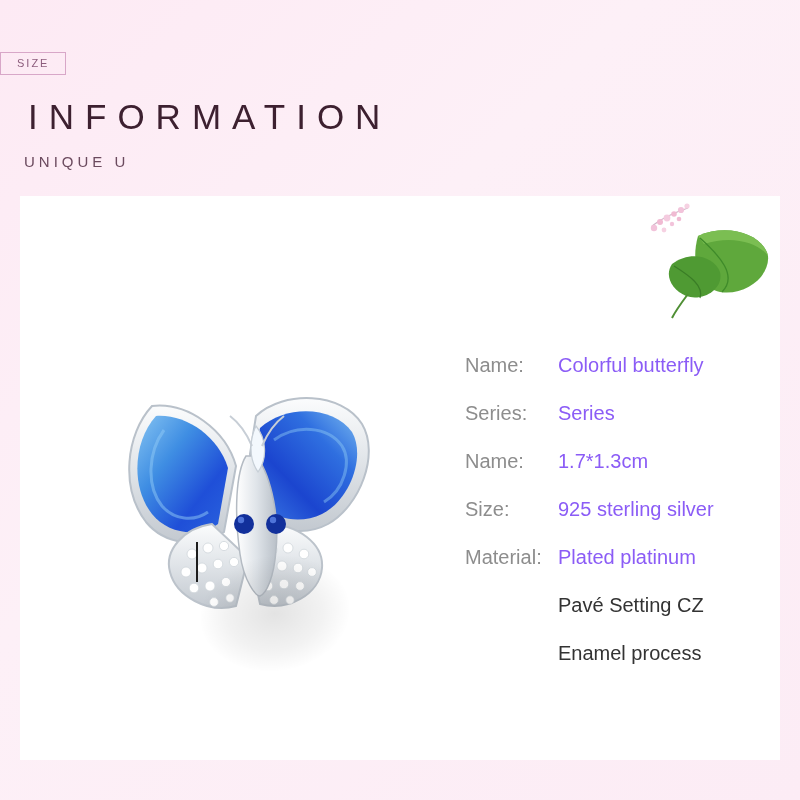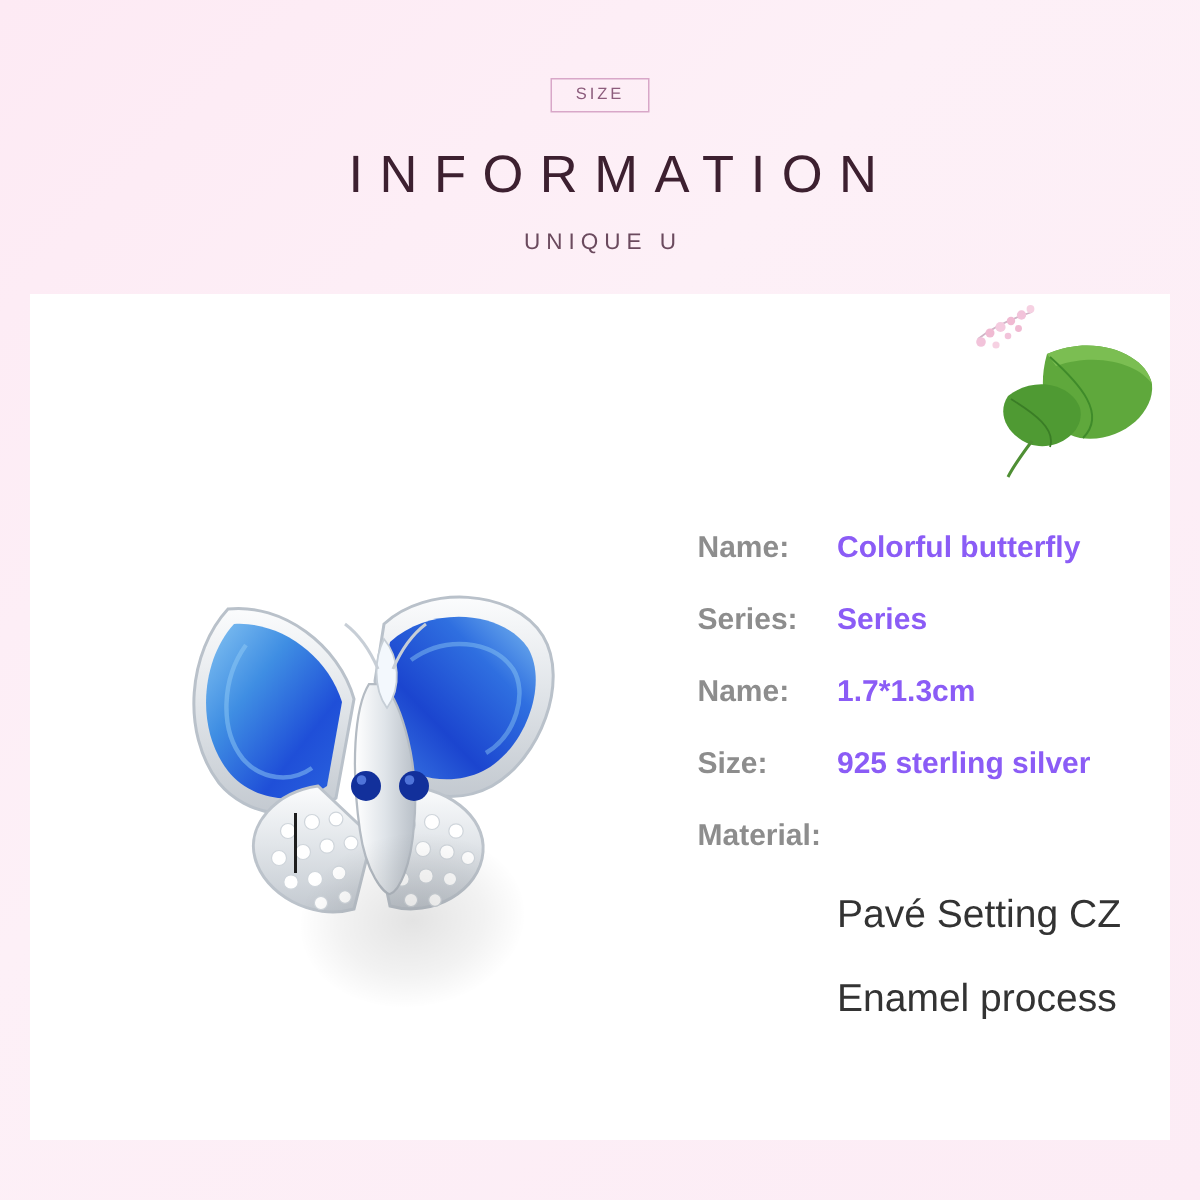--- a/index.html
+++ b/index.html
@@ -20,21 +20,20 @@
     background: linear-gradient(135deg, #fdeaf4 0%, #fdf0f7 40%, #fcecf5 100%);
   }
 
   
   .header {
     position: absolute;
     top: 0;
     left: 0;
     width: 800px;
     height: 196px;
-    text-align: center;
   }
   .size-tag {
     display: inline-block;
     margin-top: 52px;
     padding: 4px 16px 5px 16px;
     border: 1px solid #d8a7c8;
     color: #8c5c7c;
     font-size: 11px;
     letter-spacing: 2px;
     background: transparent;
@@ -46,20 +45,21 @@
     letter-spacing: 11px;
     font-weight: 400;
     padding-left: 28px;
   }
   .sub-title {
     margin-top: 16px;
     color: #6b4a5e;
     font-size: 15px;
     letter-spacing: 4px;
     padding-left: 4px;
+    margin-left: 20px;
   }
 
   
   .panel {
     position: absolute;
     left: 20px;
     top: 196px;
     width: 760px;
     height: 564px;
     background: #ffffff;
@@ -125,35 +125,34 @@
   .specs {
     position: absolute;
     left: 445px;
     top: 158px;
     width: 300px;
   }
   .spec-row {
     display: flex;
     align-items: flex-end;
     margin-bottom: 25px;
-    font-weight: bold;
   }
   .spec-label {
     color: #8d8d8d;
     font-size: 20px;
     width: 93px;
     flex: 0 0 93px;
   }
   .spec-value {
     color: #8b5cf6;
     font-size: 20px;
   }
   .spec-extra {
     color: #333333;
-    font-size: 26px;
+    font-size: 20px;
     margin-left: 93px;
     margin-bottom: 25px;
   }
 </style>
 </head>
 <body>
 
 <div class="page">
 
   <div class="header">
@@ -290,20 +289,21 @@
         <div class="spec-value">1.7*1.3cm</div>
       </div>
 
       <div class="spec-row">
         <div class="spec-label">Size:</div>
         <div class="spec-value">925 sterling silver</div>
       </div>
 
       <div class="spec-row">
         <div class="spec-label">Material:</div>
+        <div class="spec-value">Plated platinum</div>
       </div>
 
       <div class="spec-extra">Pavé Setting CZ</div>
       <div class="spec-extra">Enamel process</div>
 
     </div>
 
   </div>
 </div>
 

